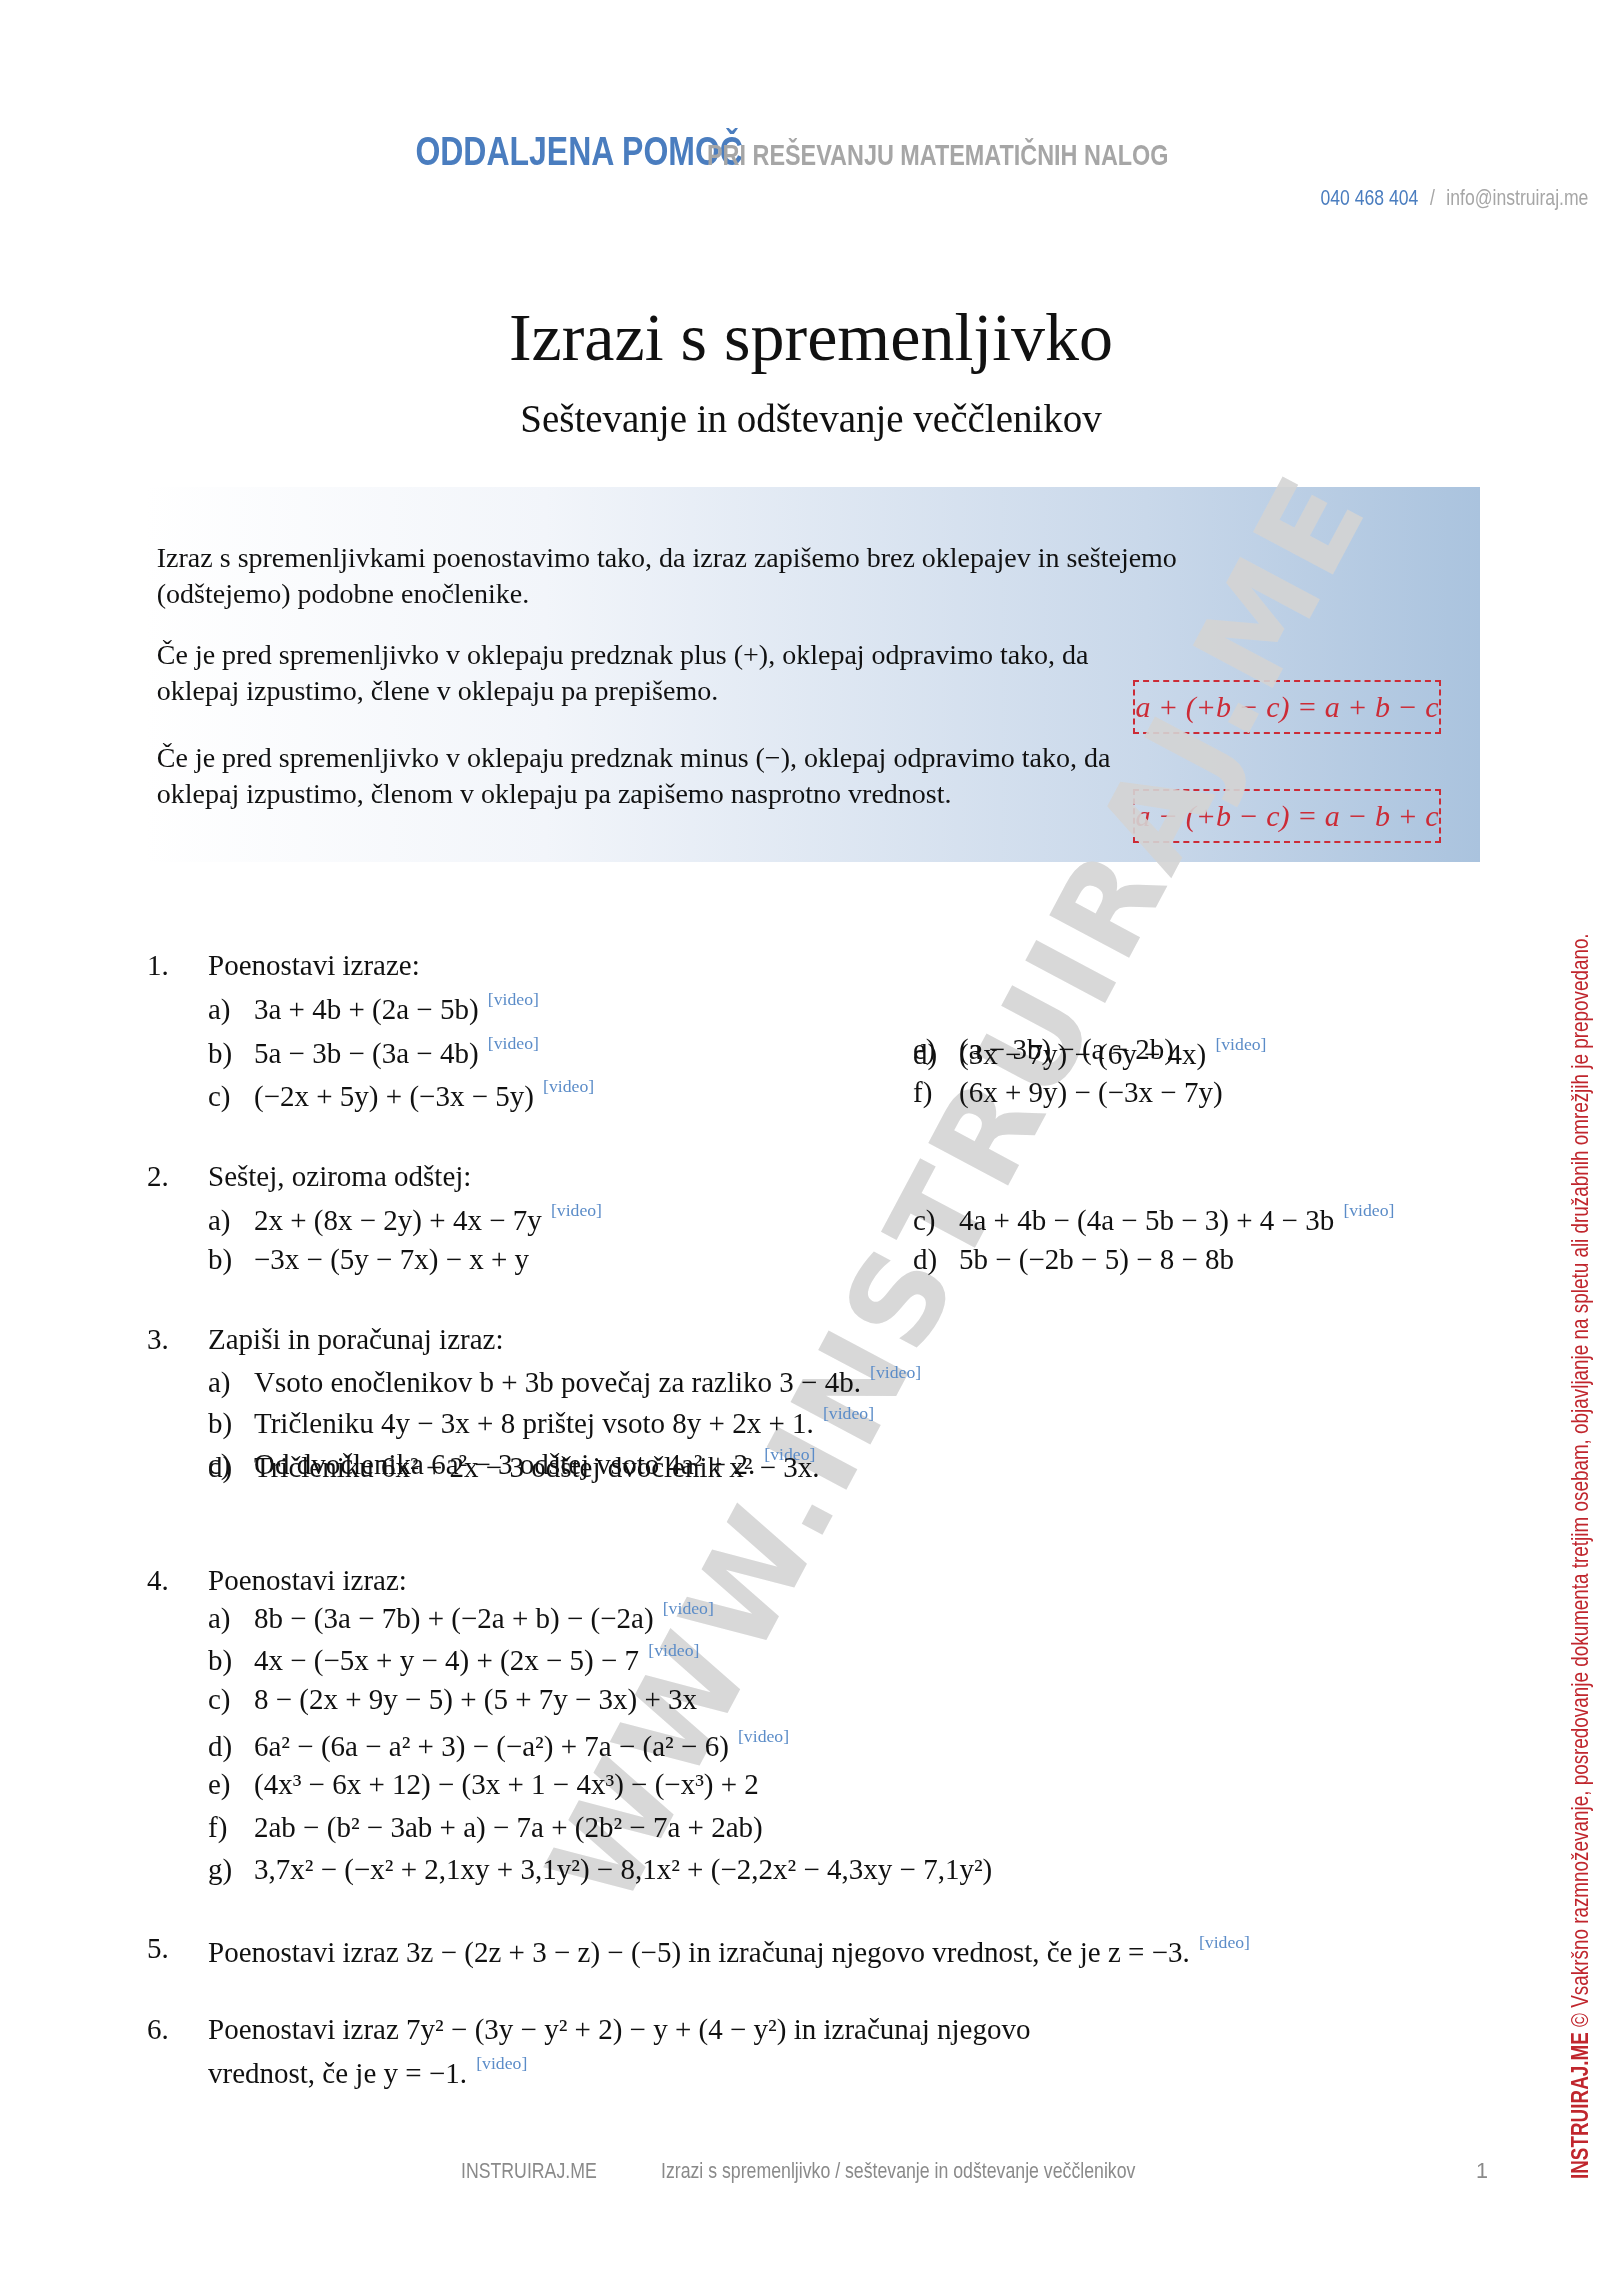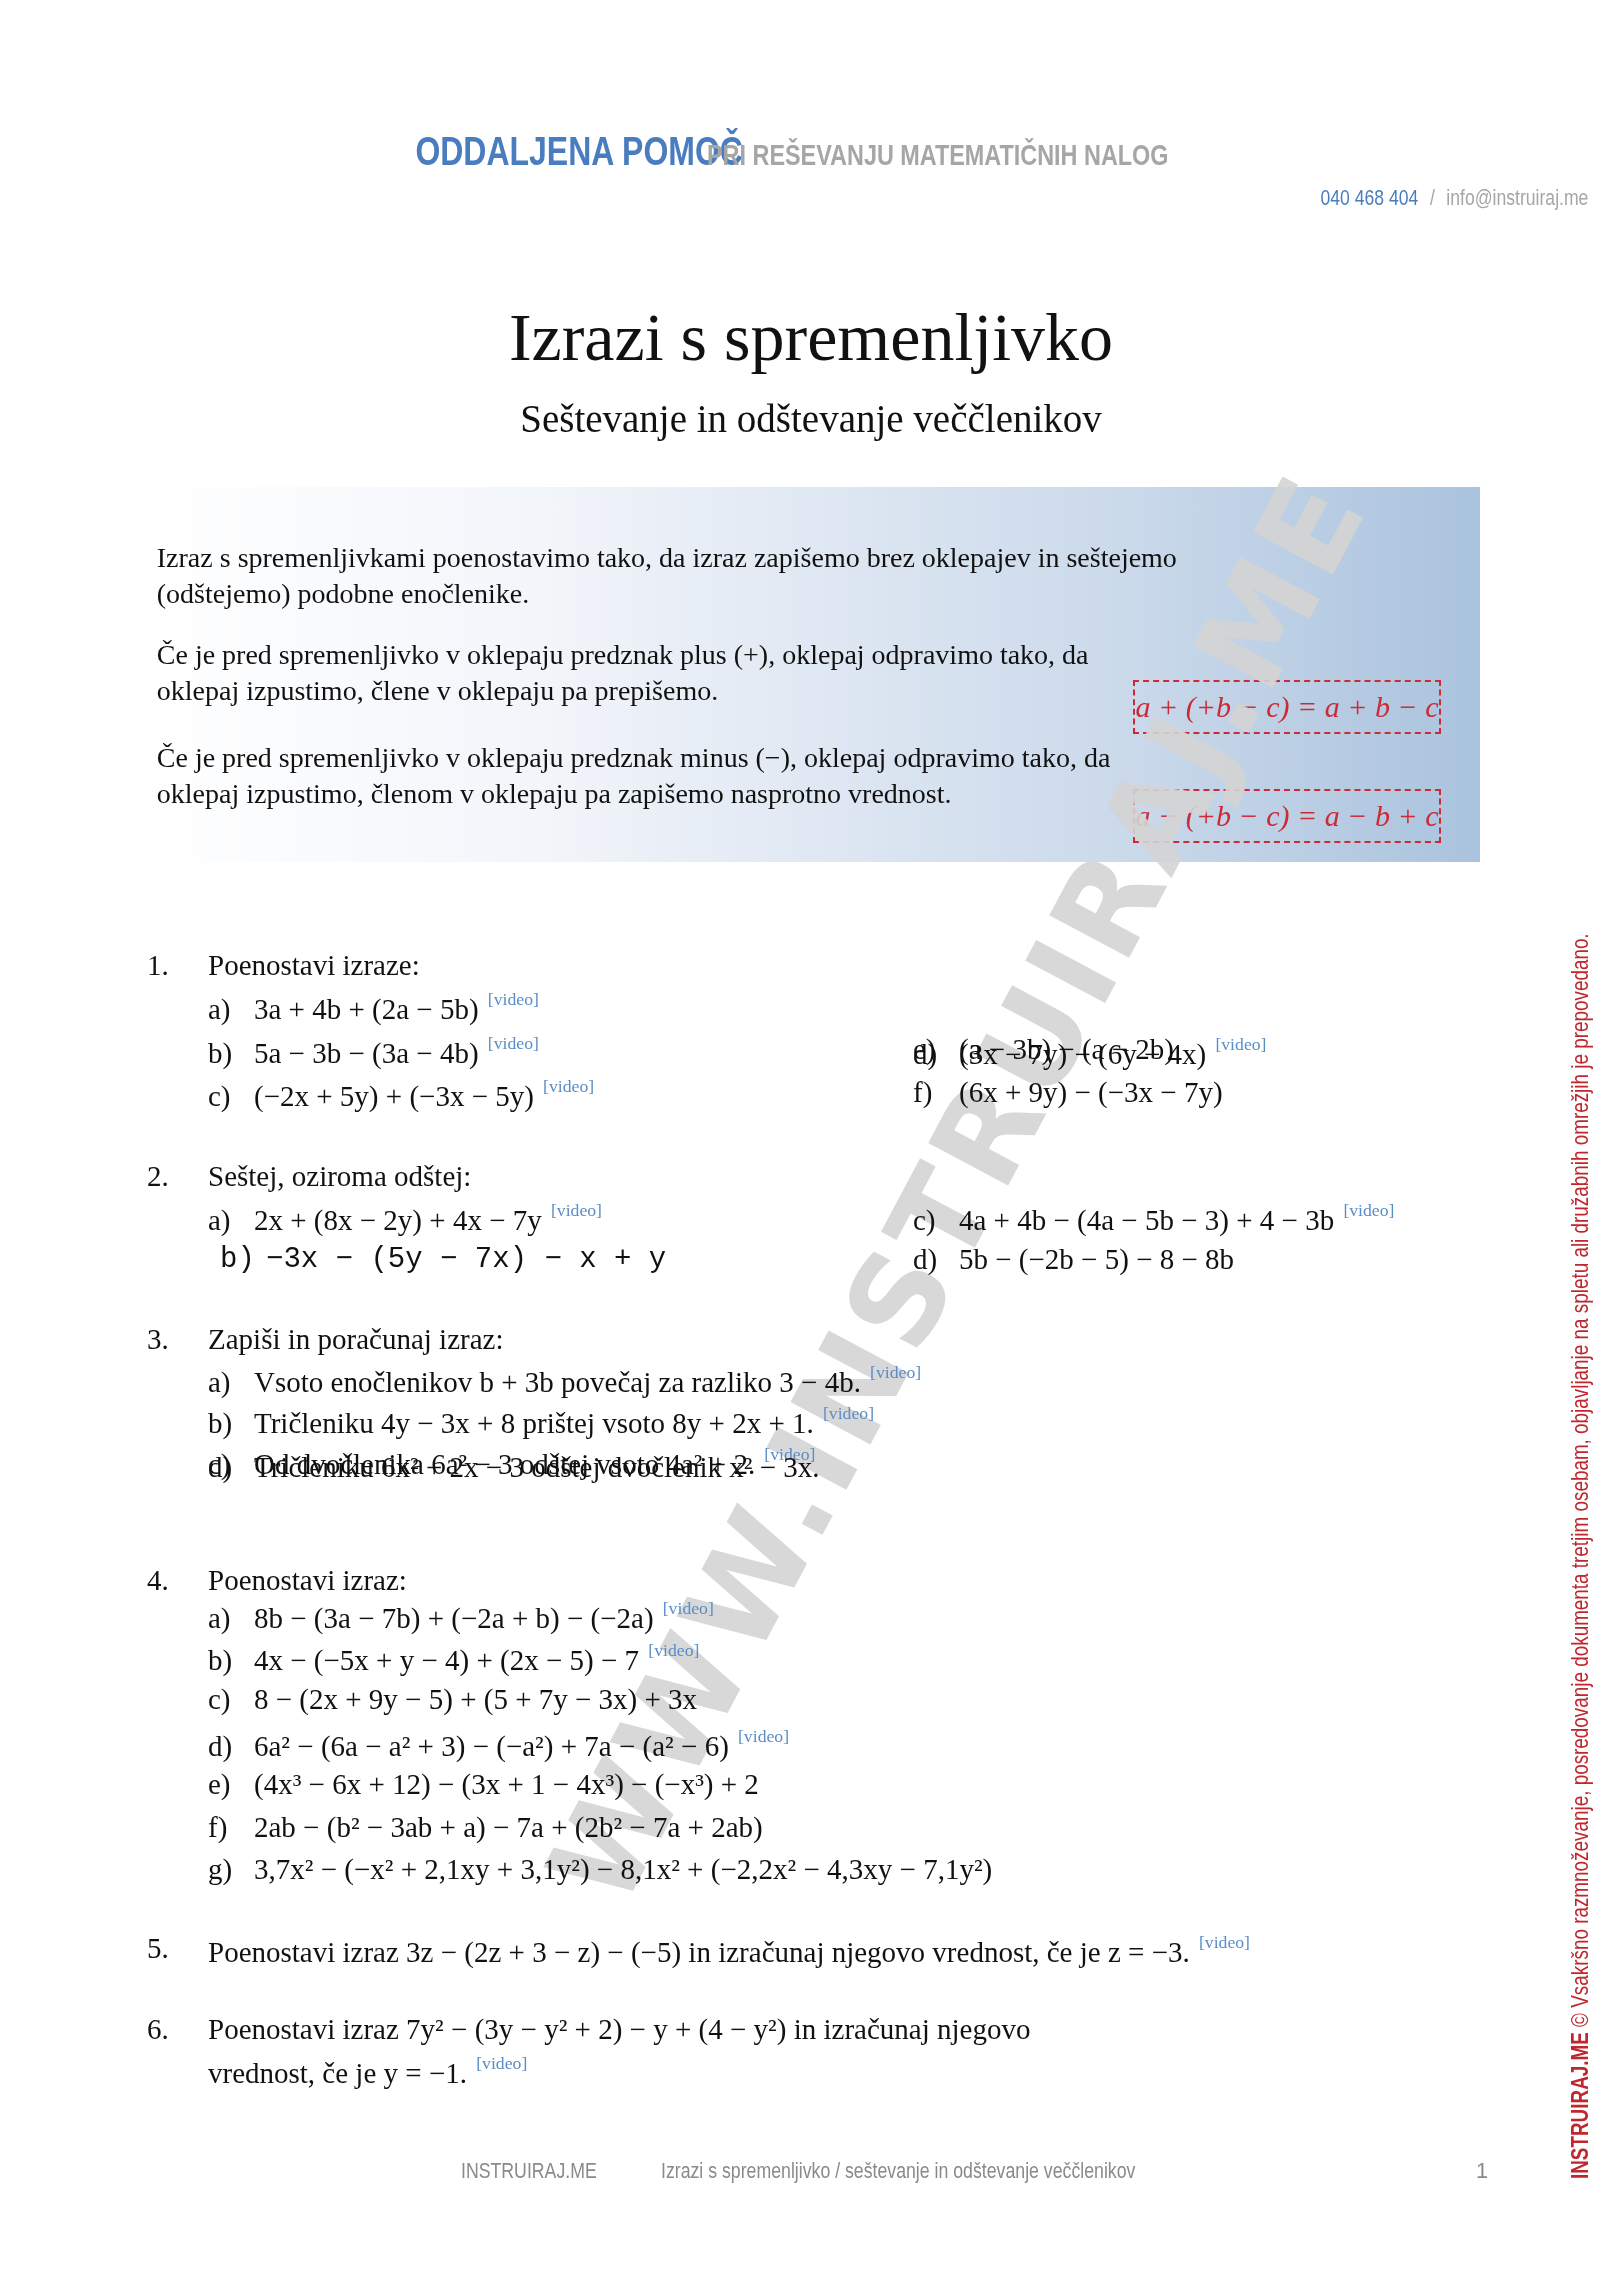--- a/index.html
+++ b/index.html
@@ -82,21 +82,21 @@
 <div class="line" style="left:208px; top:1033px;"><span class="lbl">b)</span><span class="math">5a − 3b − (3a − 4b)</span><span class="video">[video]</span></div>
 <div class="line" style="left:208px; top:1076px;"><span class="lbl">c)</span><span class="math">(−2x + 5y) + (−3x − 5y)</span><span class="video">[video]</span></div>
 
 <div class="line" style="left:913px; top:989px;margin-top:45px;"><span class="lbl">d)</span><span class="math">(3x − 7y) − (6y − 4x)</span><span class="video">[video]</span></div>
 <div class="line" style="left:913px; top:1033px;"><span class="lbl">e)</span><span class="math">(a − 3b) − (a − 2b)</span></div>
 <div class="line" style="left:913px; top:1076px;"><span class="lbl">f)</span><span class="math">(6x + 9y) − (−3x − 7y)</span></div>
 
 <div class="num" style="left:147px; top:1160px;">2.</div>
 <div class="line" style="left:208px; top:1160px;">Seštej, oziroma odštej:</div>
 <div class="line" style="left:208px; top:1200px;"><span class="lbl">a)</span><span class="math">2x + (8x − 2y) + 4x − 7y</span><span class="video">[video]</span></div>
-<div class="line" style="left:220px; top:1243px;font-family:Liberation Mono, monospace;"><span class="lbl">b)</span><span class="math">−3x − (5y − 7x) − x + y</span></div>
+<div class="line" style="left:208px; top:1243px;"><span class="lbl">b)</span><span class="math">−3x − (5y − 7x) − x + y</span></div>
 <div class="line" style="left:913px; top:1200px;"><span class="lbl">c)</span><span class="math">4a + 4b − (4a − 5b − 3) + 4 − 3b</span><span class="video">[video]</span></div>
 <div class="line" style="left:913px; top:1243px;"><span class="lbl">d)</span><span class="math">5b − (−2b − 5) − 8 − 8b</span></div>
 
 <div class="num" style="left:147px; top:1323px;">3.</div>
 <div class="line" style="left:208px; top:1323px;">Zapiši in poračunaj izraz:</div>
 <div class="line" style="left:208px; top:1362px;"><span class="lbl">a)</span><span class="math">Vsoto enočlenikov b + 3b povečaj za razliko 3 − 4b.</span><span class="video">[video]</span></div>
 <div class="line" style="left:208px; top:1403px;"><span class="lbl">b)</span><span class="math">Tričleniku 4y − 3x + 8 prištej vsoto 8y + 2x + 1.</span><span class="video">[video]</span></div>
 <div class="line" style="left:208px; top:1444px;"><span class="lbl">c)</span><span class="math">Od dvočlenika 6a² − 3 odštej vsoto 4a² + 2.</span><span class="video">[video]</span></div>
 <div class="line" style="left:208px; top:1451px;"><span class="lbl">d)</span><span class="math">Tričleniku 6x² + 2x − 3 odštej dvočlenik x² − 3x.</span></div>
 

